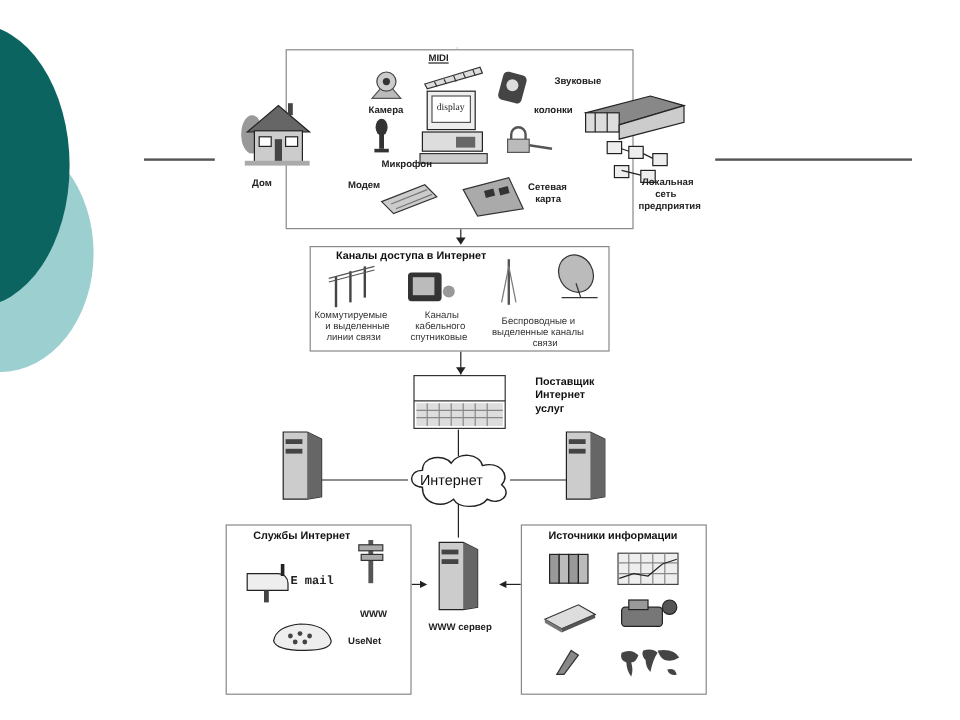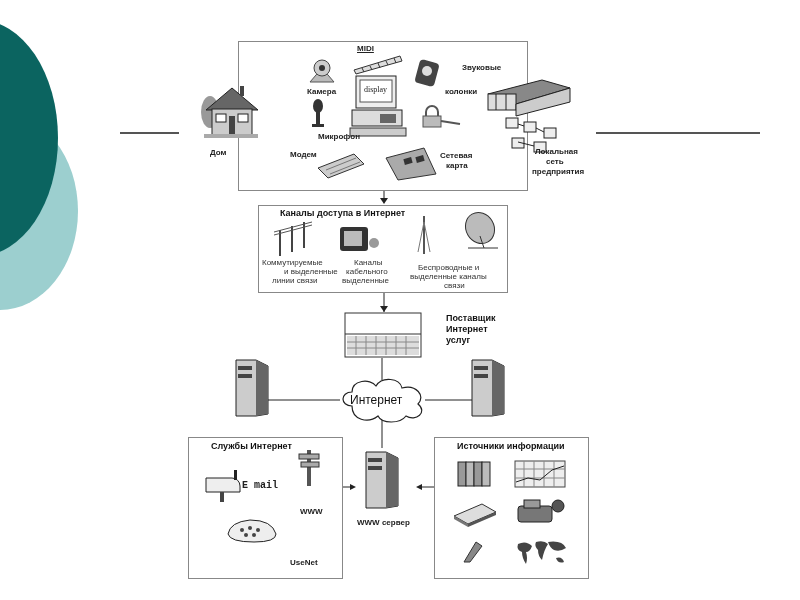--- a/index.html
+++ b/index.html
@@ -138,31 +138,31 @@
 <div class="title" style="left:261px;top:208px;">Каналы доступа в Интернет</div>
 
 <svg class="ic" style="left:272px;top:220px;" width="44" height="36" viewBox="0 0 44 36">
   <line x1="8" y1="10" x2="8" y2="36" stroke="#444" stroke-width="2"></line>
   <line x1="20" y1="6" x2="20" y2="32" stroke="#444" stroke-width="2"></line>
   <line x1="32" y1="2" x2="32" y2="28" stroke="#444" stroke-width="2"></line>
   <line x1="2" y1="12" x2="40" y2="2" stroke="#555"></line>
   <line x1="2" y1="15" x2="40" y2="5" stroke="#555"></line>
 </svg>
 <div class="lbl-n" style="left:262px;top:258px;">Коммутируемые</div>
-<div class="lbl-n" style="left:284px;top:267px;">и выделенные</div>
+<div class="lbl-n" style="left:271px;top:267px;">и выделенные</div>
 <div class="lbl-n" style="left:272px;top:276px;">линии связи</div>
 
 <svg class="ic" style="left:338px;top:225px;" width="42" height="30" viewBox="0 0 42 30">
   <rect x="2" y="2" width="28" height="24" rx="3" fill="#333"></rect>
   <rect x="6" y="6" width="18" height="15" fill="#bbb"></rect>
   <circle cx="36" cy="18" r="5" fill="#999"></circle>
 </svg>
 <div class="lbl-n" style="left:354px;top:258px;">Каналы</div>
 <div class="lbl-n" style="left:346px;top:267px;">кабельного</div>
-<div class="lbl-n" style="left:342px;top:276px;">выделенные</div>
+<div class="lbl-n" style="left:342px;top:276px;">спутниковые</div>
 
 <svg class="ic" style="left:414px;top:212px;" width="20" height="44" viewBox="0 0 20 44">
   <line x1="10" y1="4" x2="10" y2="42" stroke="#555" stroke-width="2"></line>
   <line x1="10" y1="10" x2="4" y2="40" stroke="#777"></line>
   <line x1="10" y1="10" x2="16" y2="40" stroke="#777"></line>
 </svg>
 <svg class="ic" style="left:460px;top:210px;" width="42" height="40" viewBox="0 0 42 40">
   <ellipse cx="20" cy="18" rx="14" ry="16" fill="#bbb" stroke="#333" transform="rotate(-30 20 18)"></ellipse>
   <line x1="20" y1="26" x2="24" y2="38" stroke="#333"></line>
   <line x1="8" y1="38" x2="38" y2="38" stroke="#333"></line>
@@ -221,21 +221,21 @@
 </svg>
 <div class="lbl" style="left:300px;top:507px;">WWW</div>
 <svg class="ic" style="left:224px;top:516px;" width="56" height="30" viewBox="0 0 56 30">
   <path d="M4,18 Q6,6 26,4 Q48,4 52,18 Q52,26 30,26 Q6,26 4,18 Z" fill="#eee" stroke="#222"></path>
   <circle cx="18" cy="14" r="2" fill="#444"></circle>
   <circle cx="26" cy="12" r="2" fill="#444"></circle>
   <circle cx="34" cy="14" r="2" fill="#444"></circle>
   <circle cx="22" cy="19" r="2" fill="#444"></circle>
   <circle cx="30" cy="19" r="2" fill="#444"></circle>
 </svg>
-<div class="lbl" style="left:290px;top:530px;margin-top:28px;">UseNet</div>
+<div class="lbl" style="left:290px;top:530px;">UseNet</div>
 
 <svg class="ic" style="left:362px;top:448px;" width="40" height="62" viewBox="0 0 40 62">
   <polygon points="4,4 24,4 36,10 36,58 24,60 4,60" fill="#ccc" stroke="#222"></polygon>
   <polygon points="24,4 36,10 36,58 24,60" fill="#666"></polygon>
   <rect x="6" y="10" width="14" height="4" fill="#444"></rect>
   <rect x="6" y="18" width="14" height="4" fill="#444"></rect>
 </svg>
 <div class="lbl" style="left:357px;top:518px;">WWW сервер</div>
 
 <div class="box" style="left:434px;top:437px;width:153px;height:140px;"></div>

